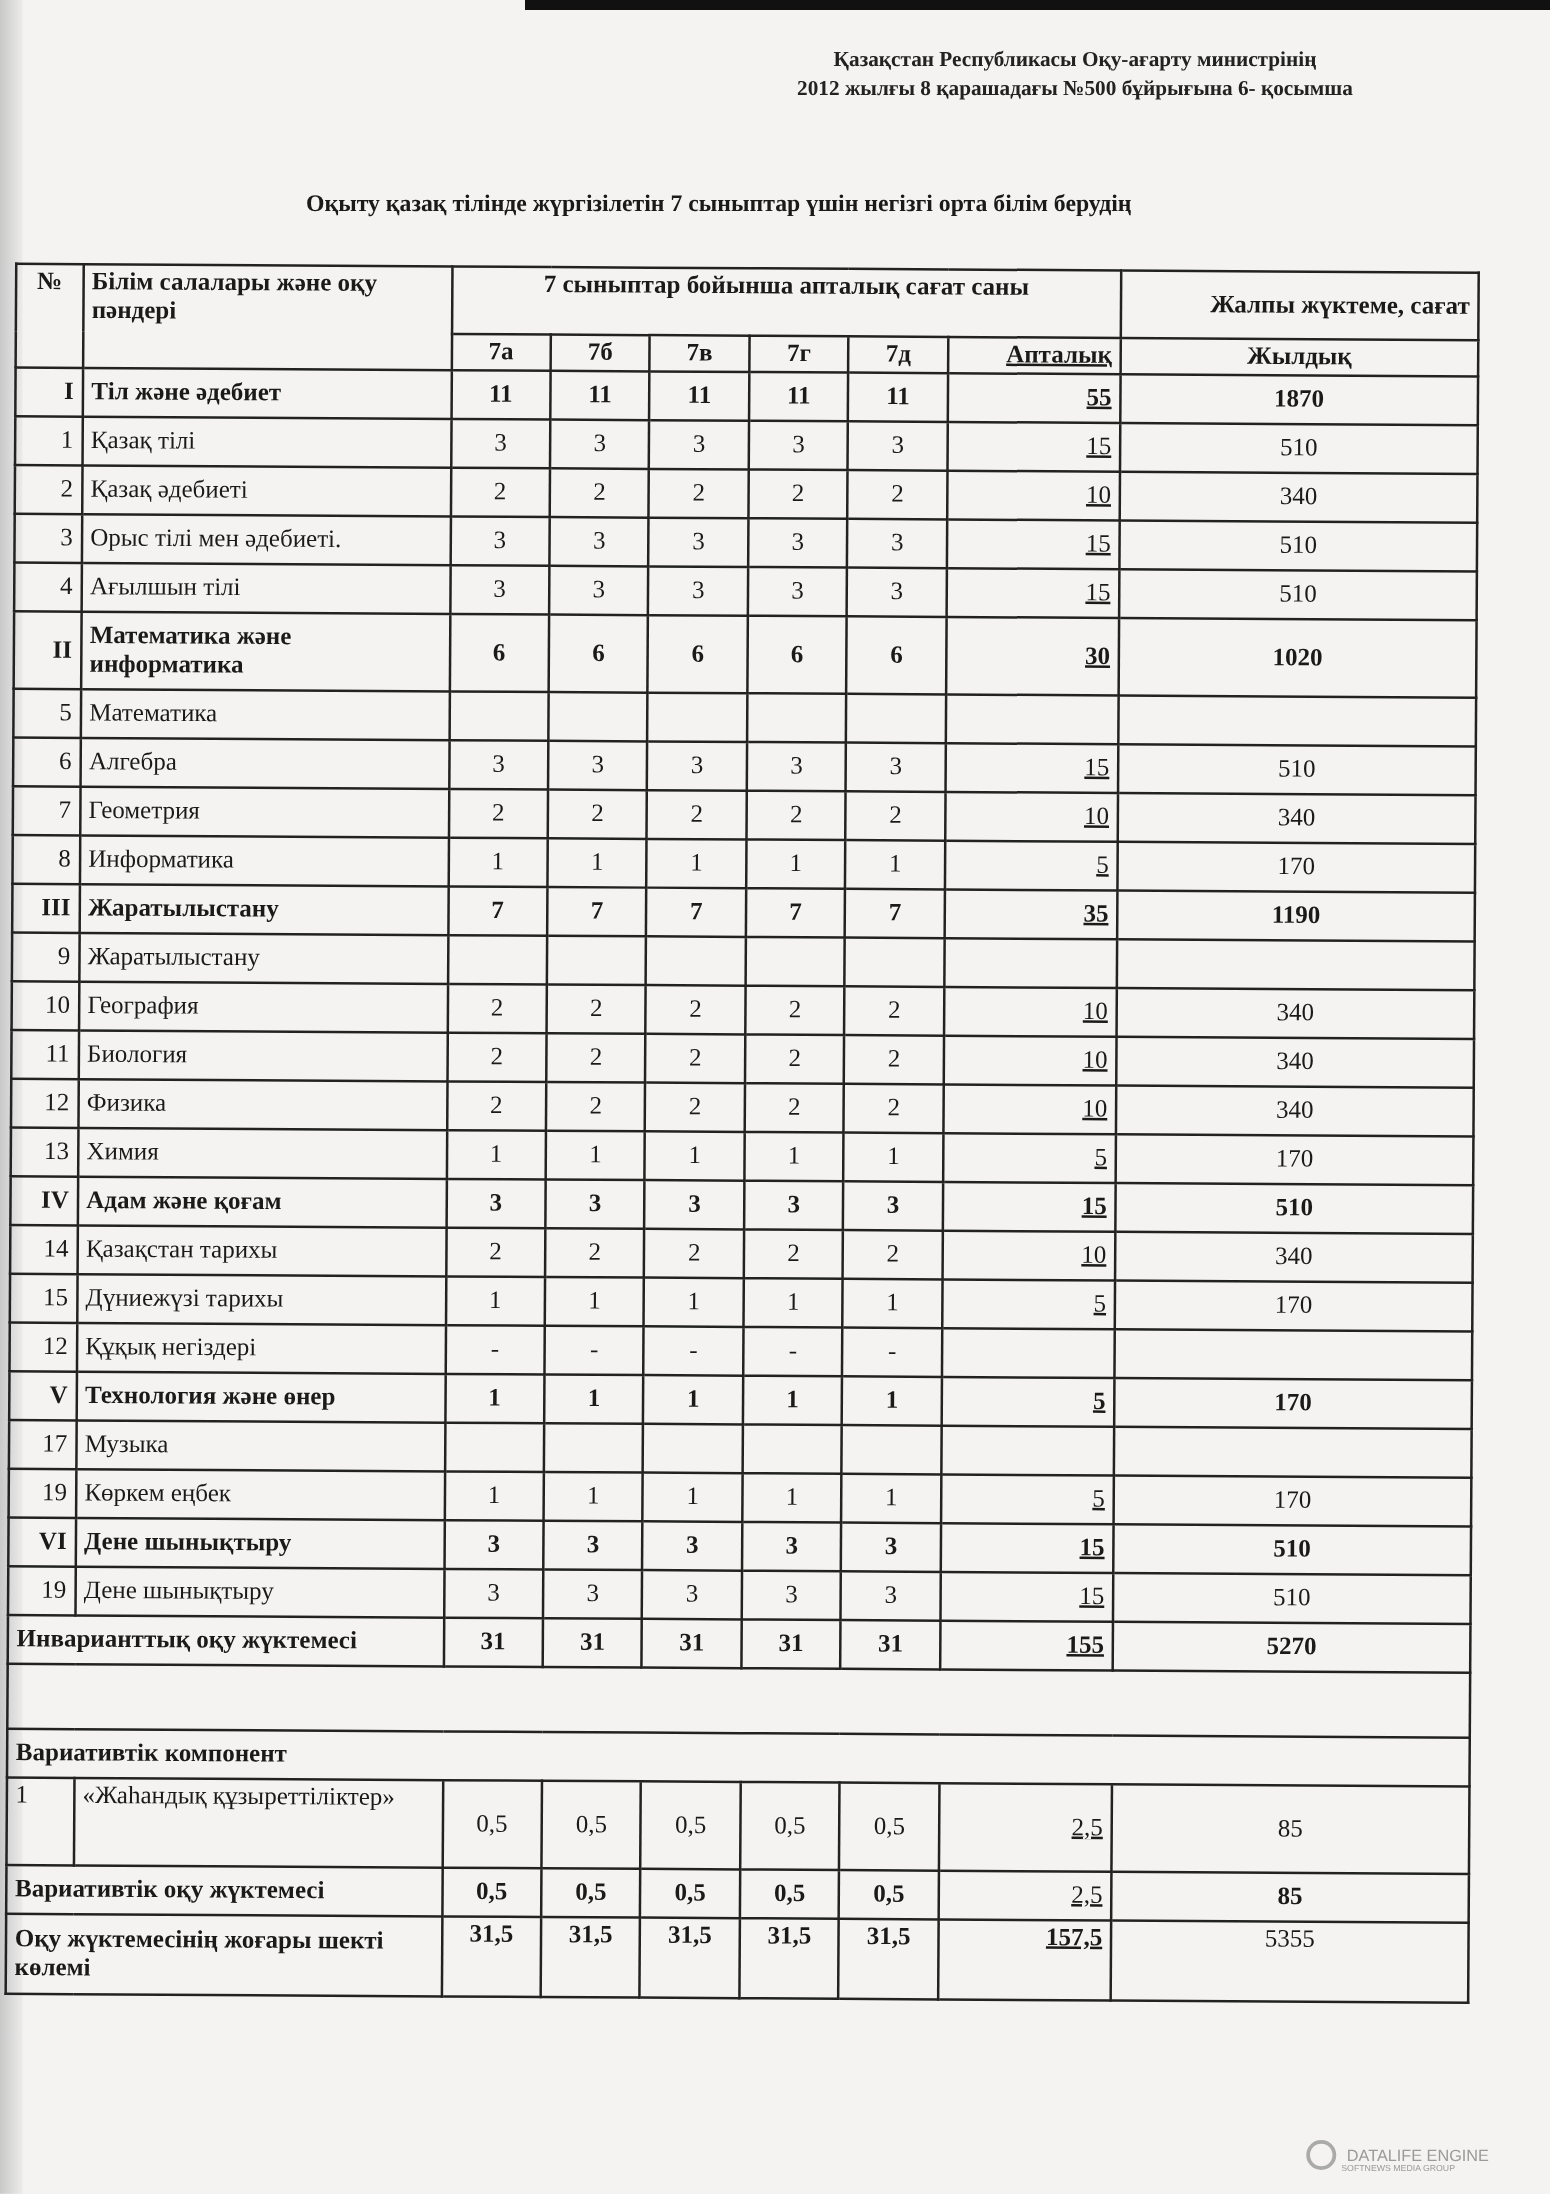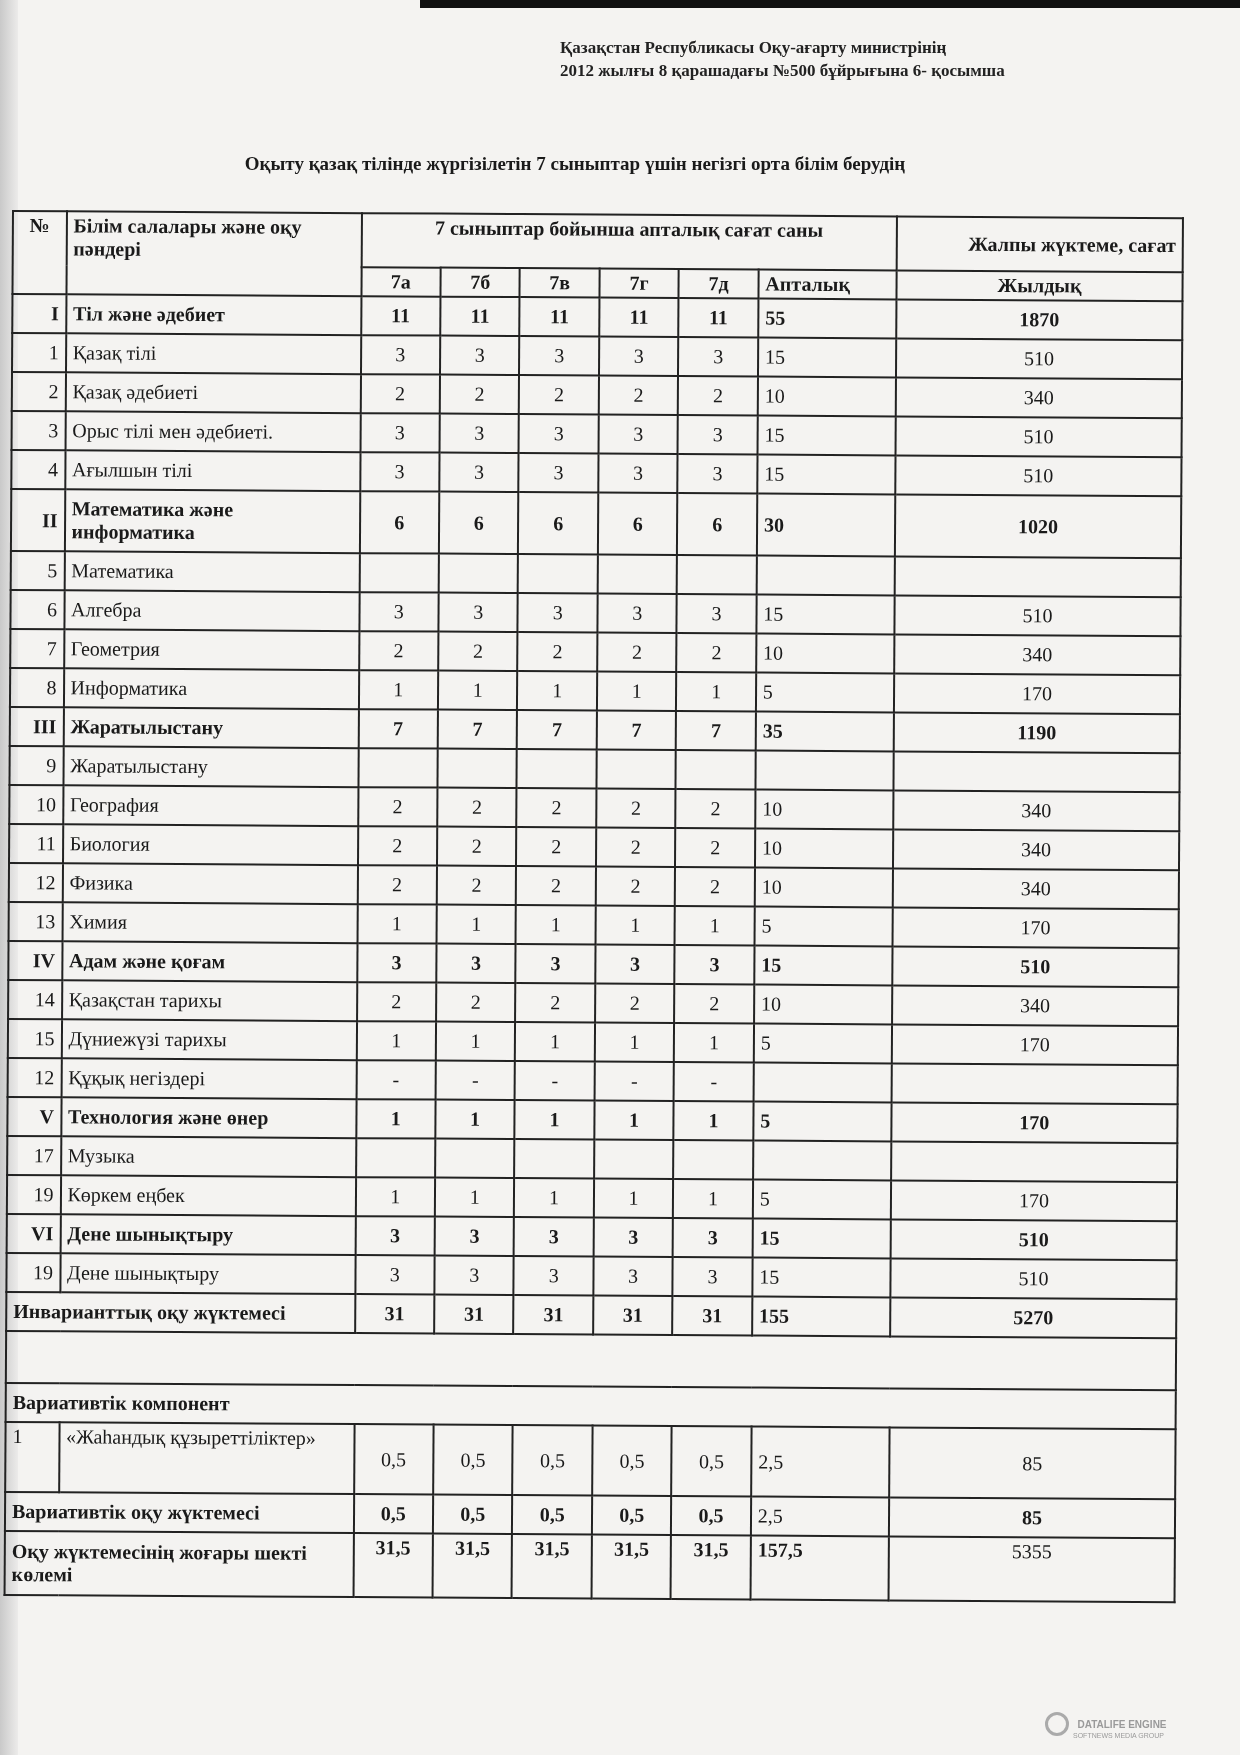--- a/index.html
+++ b/index.html
@@ -14,21 +14,21 @@
   .topbar {
     position: absolute; left: 420px; top: 0; width: 820px; height: 8px;
     background: #111;
   }
   .leftshadow {
     position: absolute; left: 0; top: 0; width: 18px; height: 1755px;
     background: linear-gradient(to right, #c9c9c9, #ecebea);
   }
   .header-note {
     position: absolute; left: 560px; top: 36px; width: 600px;
-    text-align: left; font-weight: bold; font-size: 17px; line-height: 23px;
+    text-align: center; font-weight: bold; font-size: 17px; line-height: 23px;
     color: #222;
   }
   .doc-title {
     position: absolute; left: 100px; top: 152px; width: 950px;
     text-align: center; font-weight: bold; font-size: 19px; line-height: 24px;
   }
   table.plan {
     position: absolute; left: 12px; top: 210px; width: 1172px;
     border-collapse: collapse;
     font-size: 20px;
@@ -37,38 +37,38 @@
   }
   table.plan td, table.plan th {
     border: 2px solid #222;
     padding: 2px 6px;
     vertical-align: middle;
   }
   th { font-weight: bold; }
   .num { width: 42px; text-align: right; font-size: 20px; padding-right: 4px; }
   .subj { width: 300px; text-align: left; }
   .cls { width: 70px; text-align: center; }
-  .week { width: 130px; text-align: left; }
+  .week { width: 130px; text-align: right; text-decoration: underline; }
   .year { width: 300px; text-align: center; }
   tr.section td { font-weight: bold; }
   tr.row td { height: 33px; }
   tr.tall td { height: 56px; }
   .hdr-big { text-align: center; vertical-align: top !important; height: 48px; }
   .hdr-right { text-align: right; }
   .span-label { font-weight: bold; text-align: left; }
   .blank-row td { height: 46px; }
   .watermark {
     position: absolute; left: 1045px; top: 1712px; color: #9a9a9a;
     font-family: "Liberation Sans", sans-serif;
   }
   .wm-logo {
     display: inline-block; width: 18px; height: 18px; border: 3px solid #aaa;
     border-radius: 50%; vertical-align: middle; margin-right: 4px;
   }
-  .wm-title { font-weight: bold; font-size: 10px; vertical-align: middle; }
+  .wm-title { font-weight: normal; font-size: 13px; vertical-align: middle; }
   .wm-sub { display: block; font-size: 7px; margin-left: 28px; margin-top: -4px; }
 </style>
 </head>
 <body>
 
 <div class="topbar"></div>
 <div class="leftshadow"></div>
 
 <div class="header-note">
   <div>Қазақстан Республикасы Оқу-ағарту министрінің</div>

